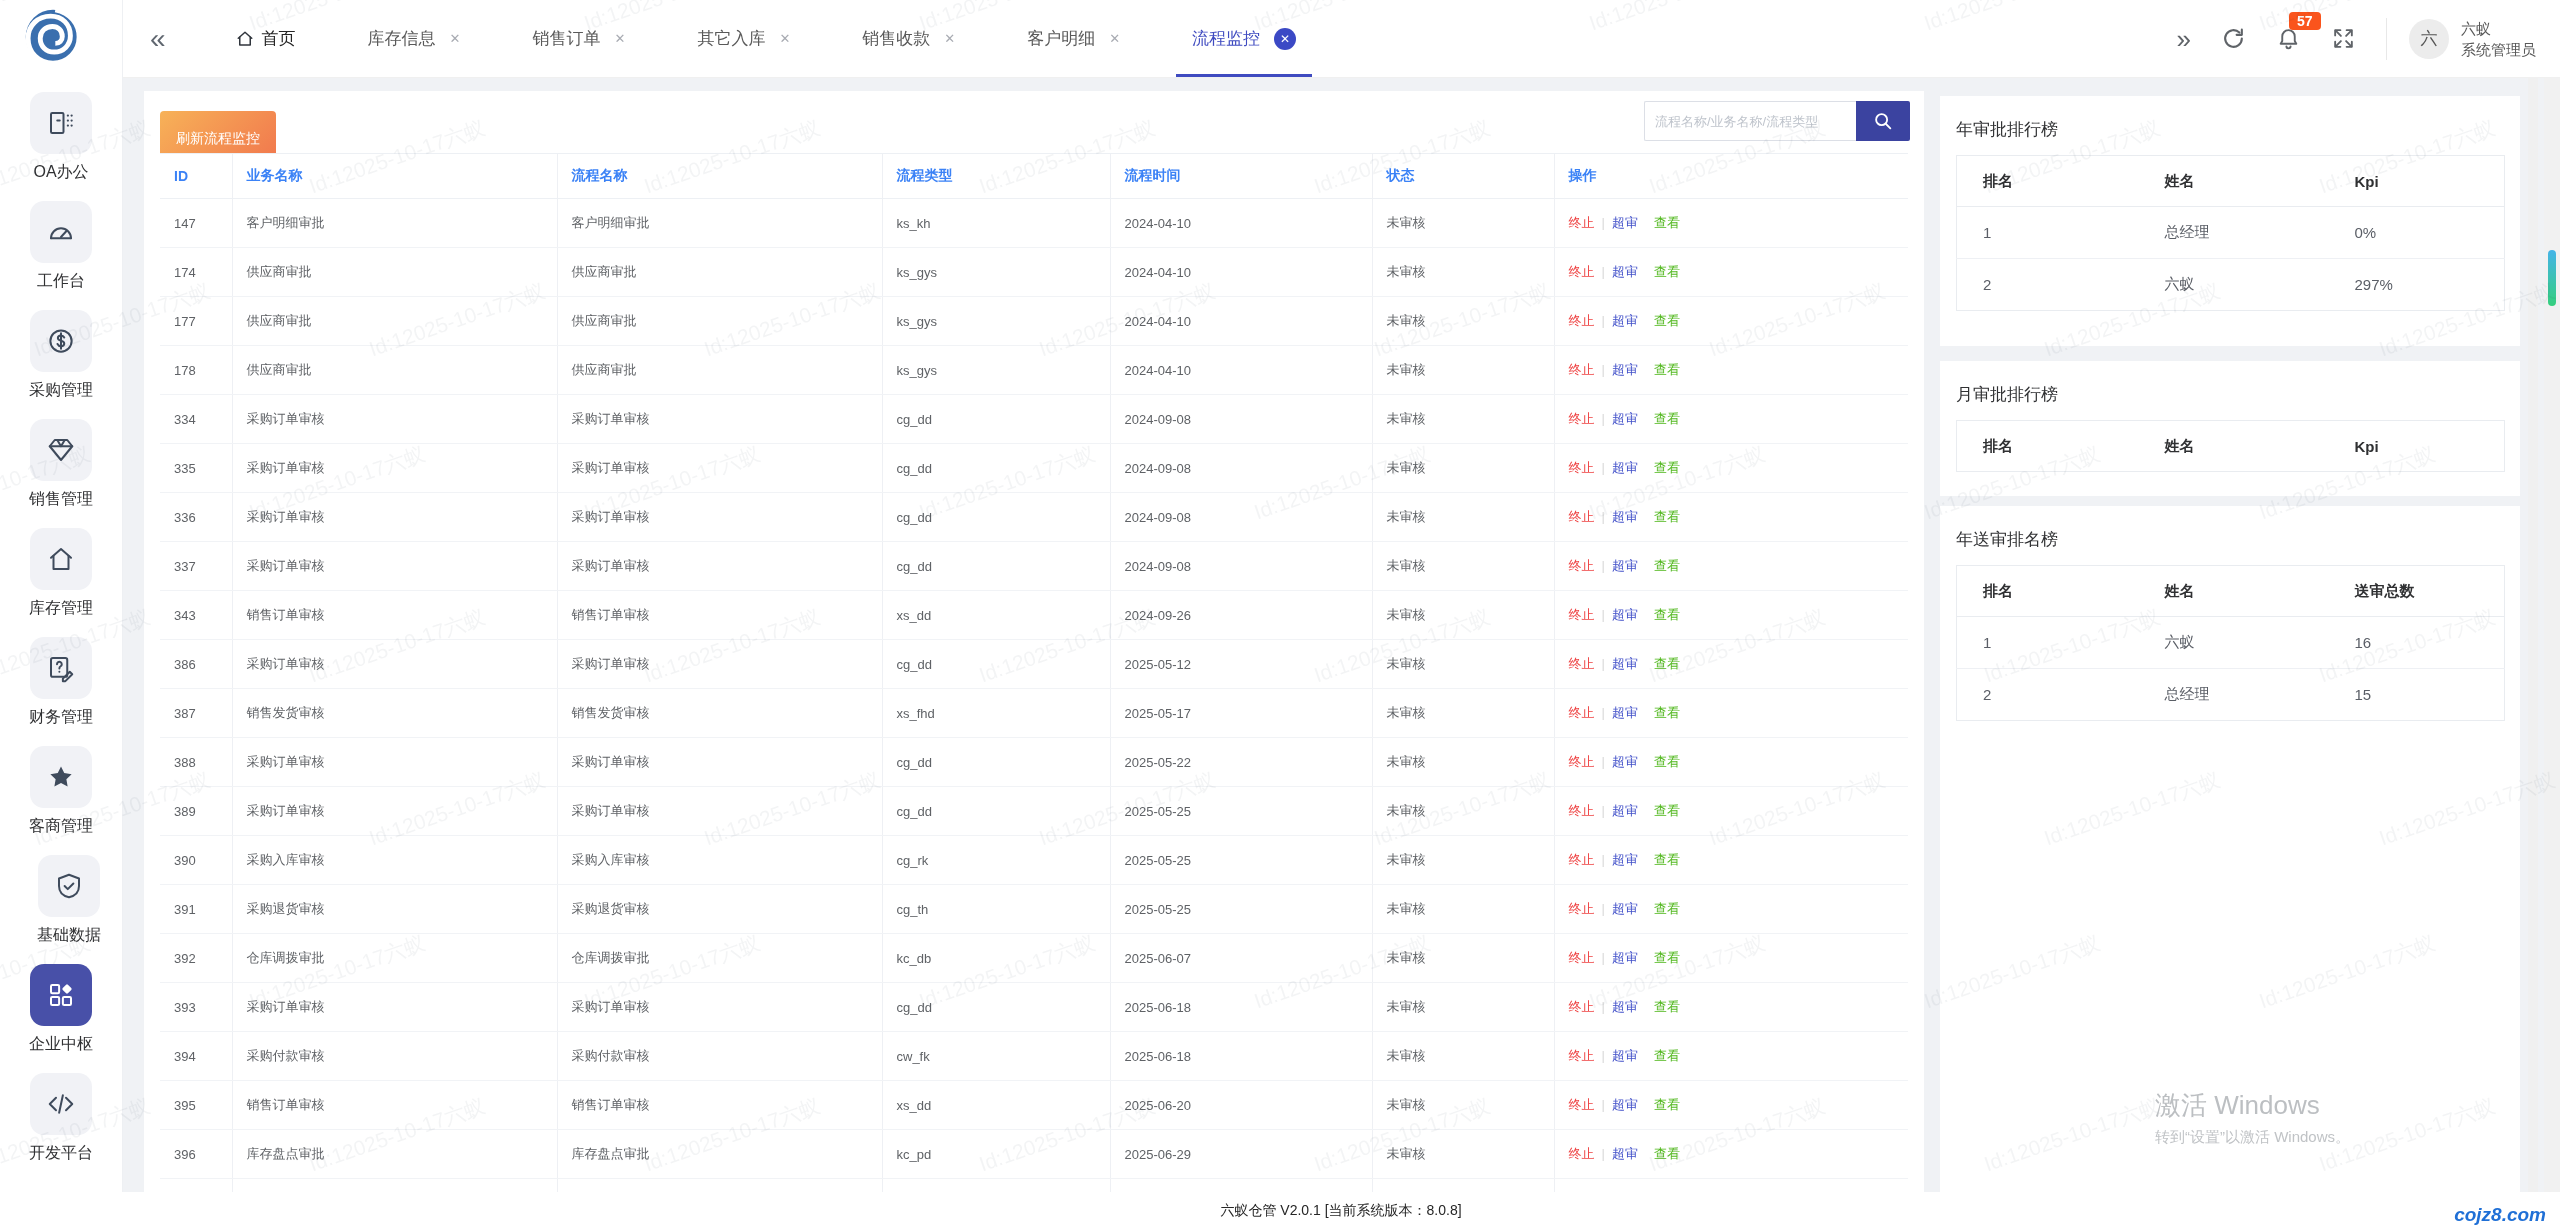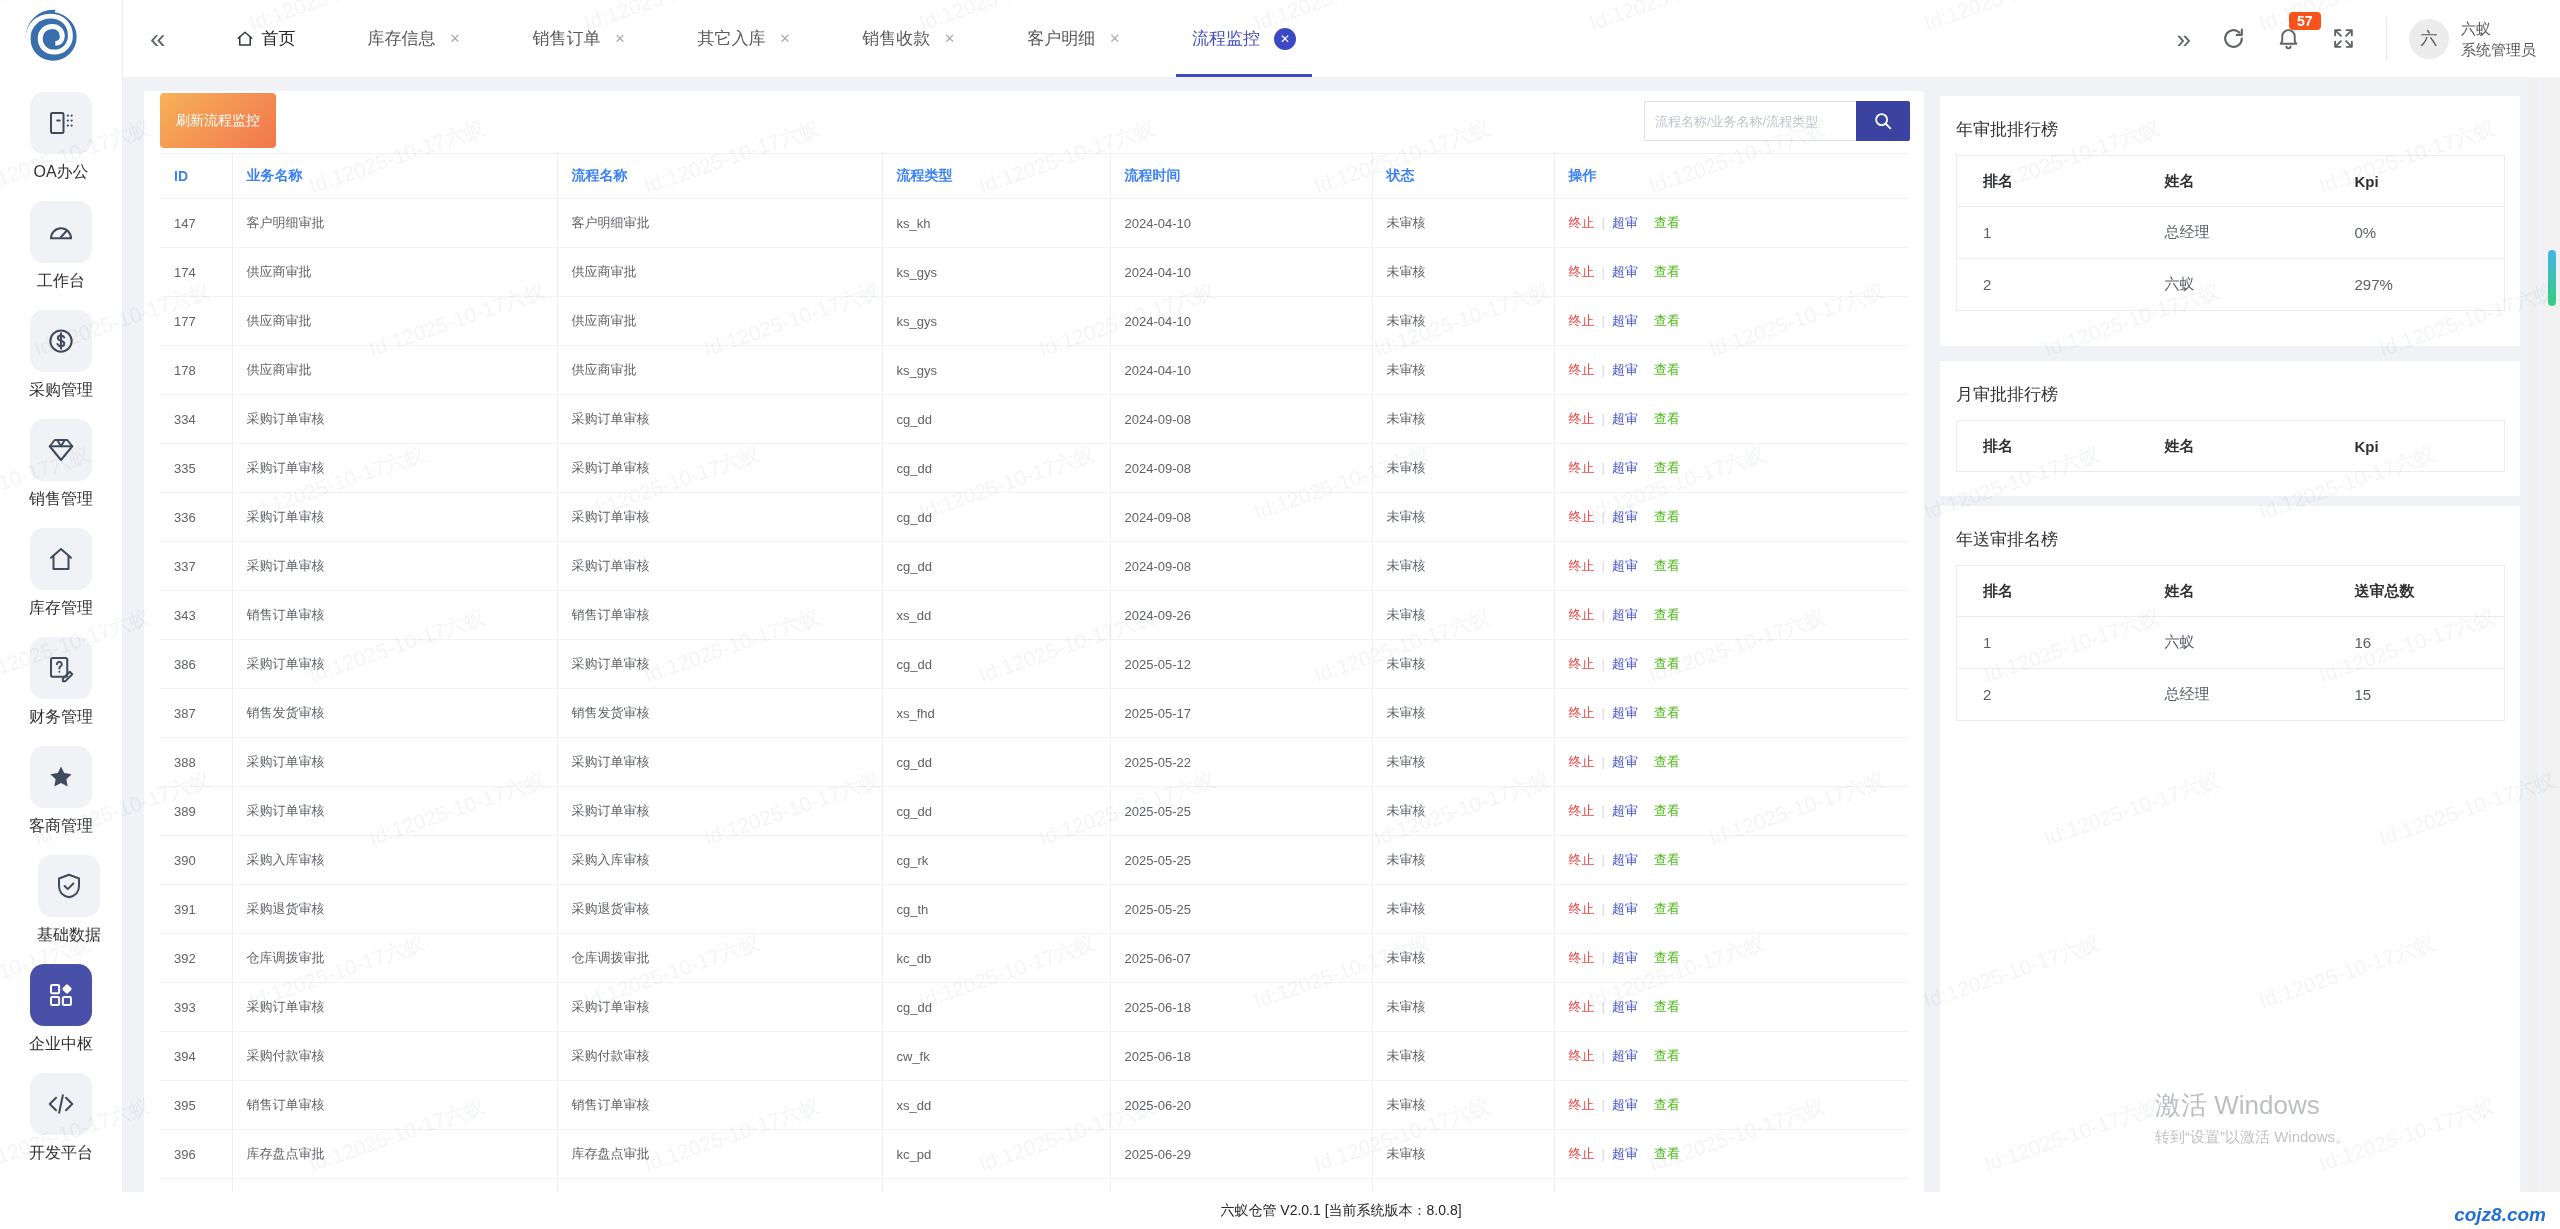--- a/index.html
+++ b/index.html
@@ -28,21 +28,21 @@
   .hbtn svg{width:25px;height:25px;}
   .expand-txt{font-size:26px;}
   .bell-wrap{position:relative;}
   .badge{position:absolute;top:-14px;left:13px;background:#fa541c;color:#fff;font-size:14px;font-weight:bold;padding:2px 8px;border-radius:4px;}
   .user{display:flex;align-items:center;gap:12px;border-left:1px solid #e8e8e8;padding-left:22px;cursor:pointer;}
   .avatar{width:40px;height:40px;border-radius:50%;background:#ececec;color:#555;display:flex;align-items:center;justify-content:center;font-size:17px;}
   .user-name{font-size:15px;color:#595959;line-height:1.4;text-align:left;}
   
   .content{position:absolute;left:122px;top:78px;width:2438px;height:1151px;}
   .table-panel{position:absolute;left:22px;top:13px;width:1780px;bottom:37px;background:#fff;overflow:hidden;}
-  .refresh-btn{position:absolute;left:16px;top:2px;height:55px;padding:0 16px;background:linear-gradient(135deg,#f7b258,#f1764d);color:#fff;font-size:14px;border:none;border-radius:4px;cursor:pointer;}
+  .refresh-btn{position:absolute;left:16px;top:20px;height:55px;padding:0 16px;background:linear-gradient(135deg,#f7b258,#f1764d);color:#fff;font-size:14px;border:none;border-radius:4px;cursor:pointer;}
   .search-group{position:absolute;right:14px;top:10px;display:flex;}
   .search-input{width:212px;height:40px;border:1px solid #dcdfe6;border-right:none;border-radius:2px 0 0 2px;padding:0 10px;font-size:13px;color:#333;box-sizing:border-box;outline:none;}
   .search-input::placeholder{color:#bfc4cc;}
   .search-btn{width:54px;height:40px;background:#3b43a0;border:none;border-radius:0 2px 2px 0;display:flex;align-items:center;justify-content:center;cursor:pointer;}
   .search-btn svg{width:22px;height:22px;}
   .grid-table{position:absolute;left:16px;right:16px;top:62px;border-collapse:collapse;width:1748px;table-layout:fixed;}
   .grid-table th{height:44px;font-size:14px;font-weight:bold;color:#3b82f6;text-align:left;padding:0 0 0 14px;
     border-top:1px solid #edf0f4;border-bottom:1px solid #edf0f4;background:#fff;}
   .grid-table td{height:48px;font-size:13px;color:#5f6266;padding:0 0 0 14px;border-bottom:1px solid #f1f3f6;}
   .grid-table th + th,.grid-table td + td{border-left:1px solid #eef0f4;}

